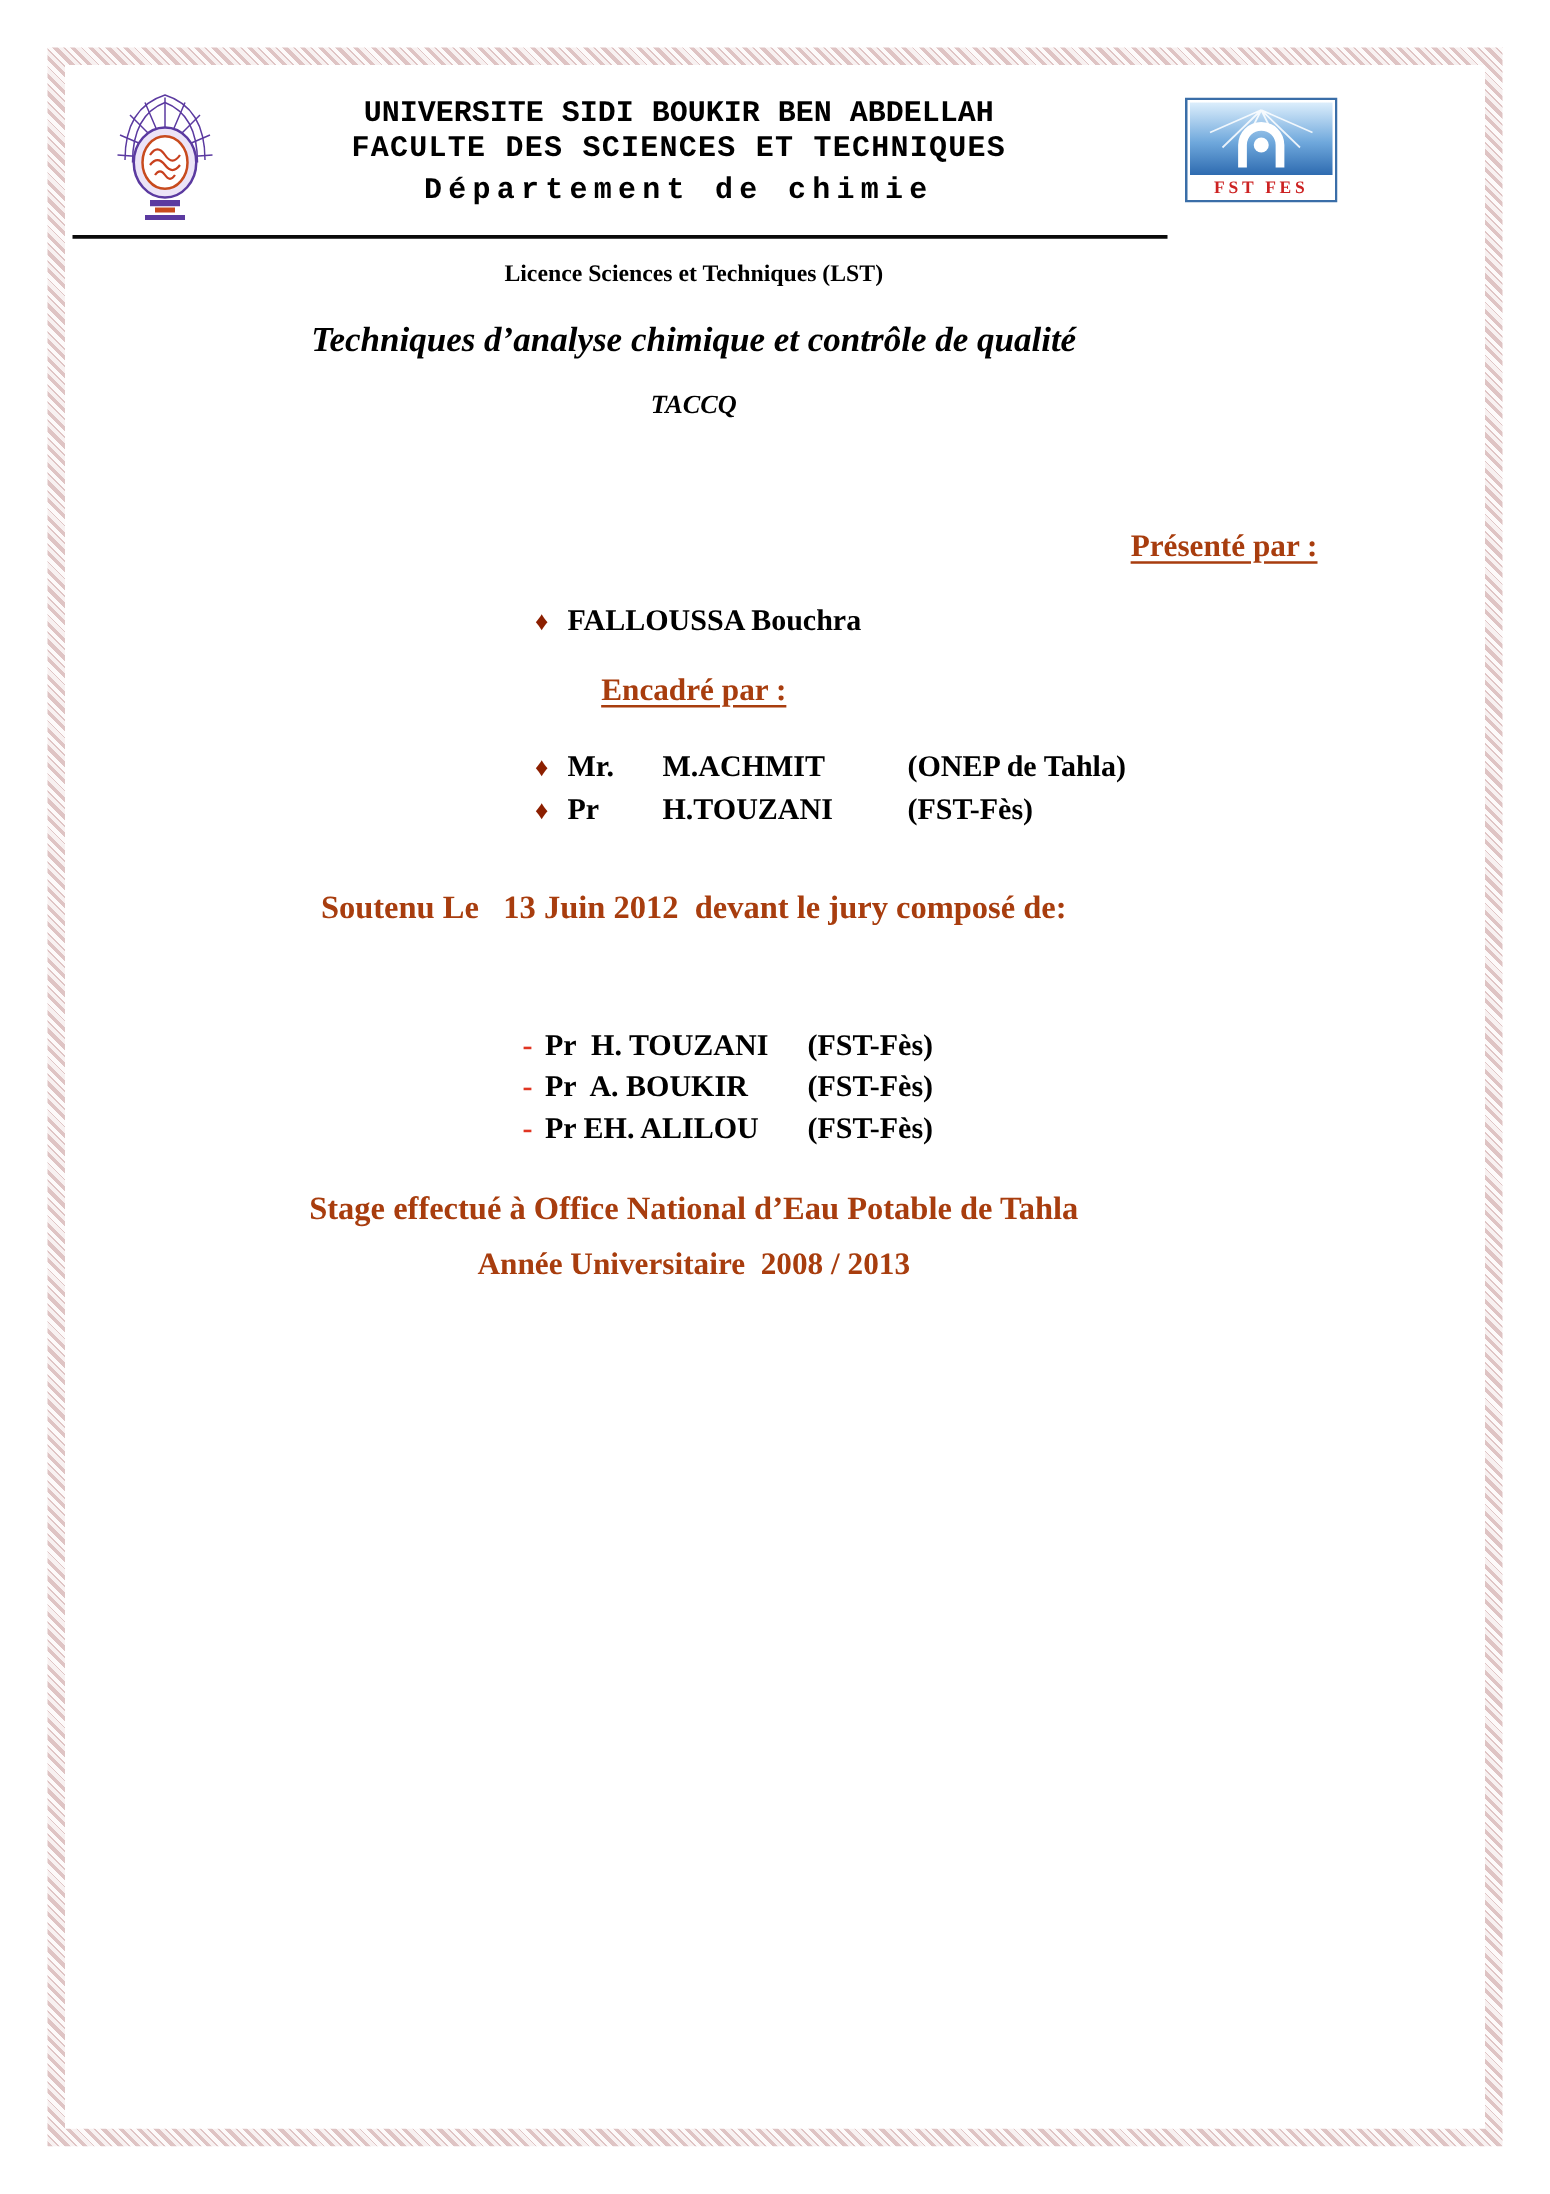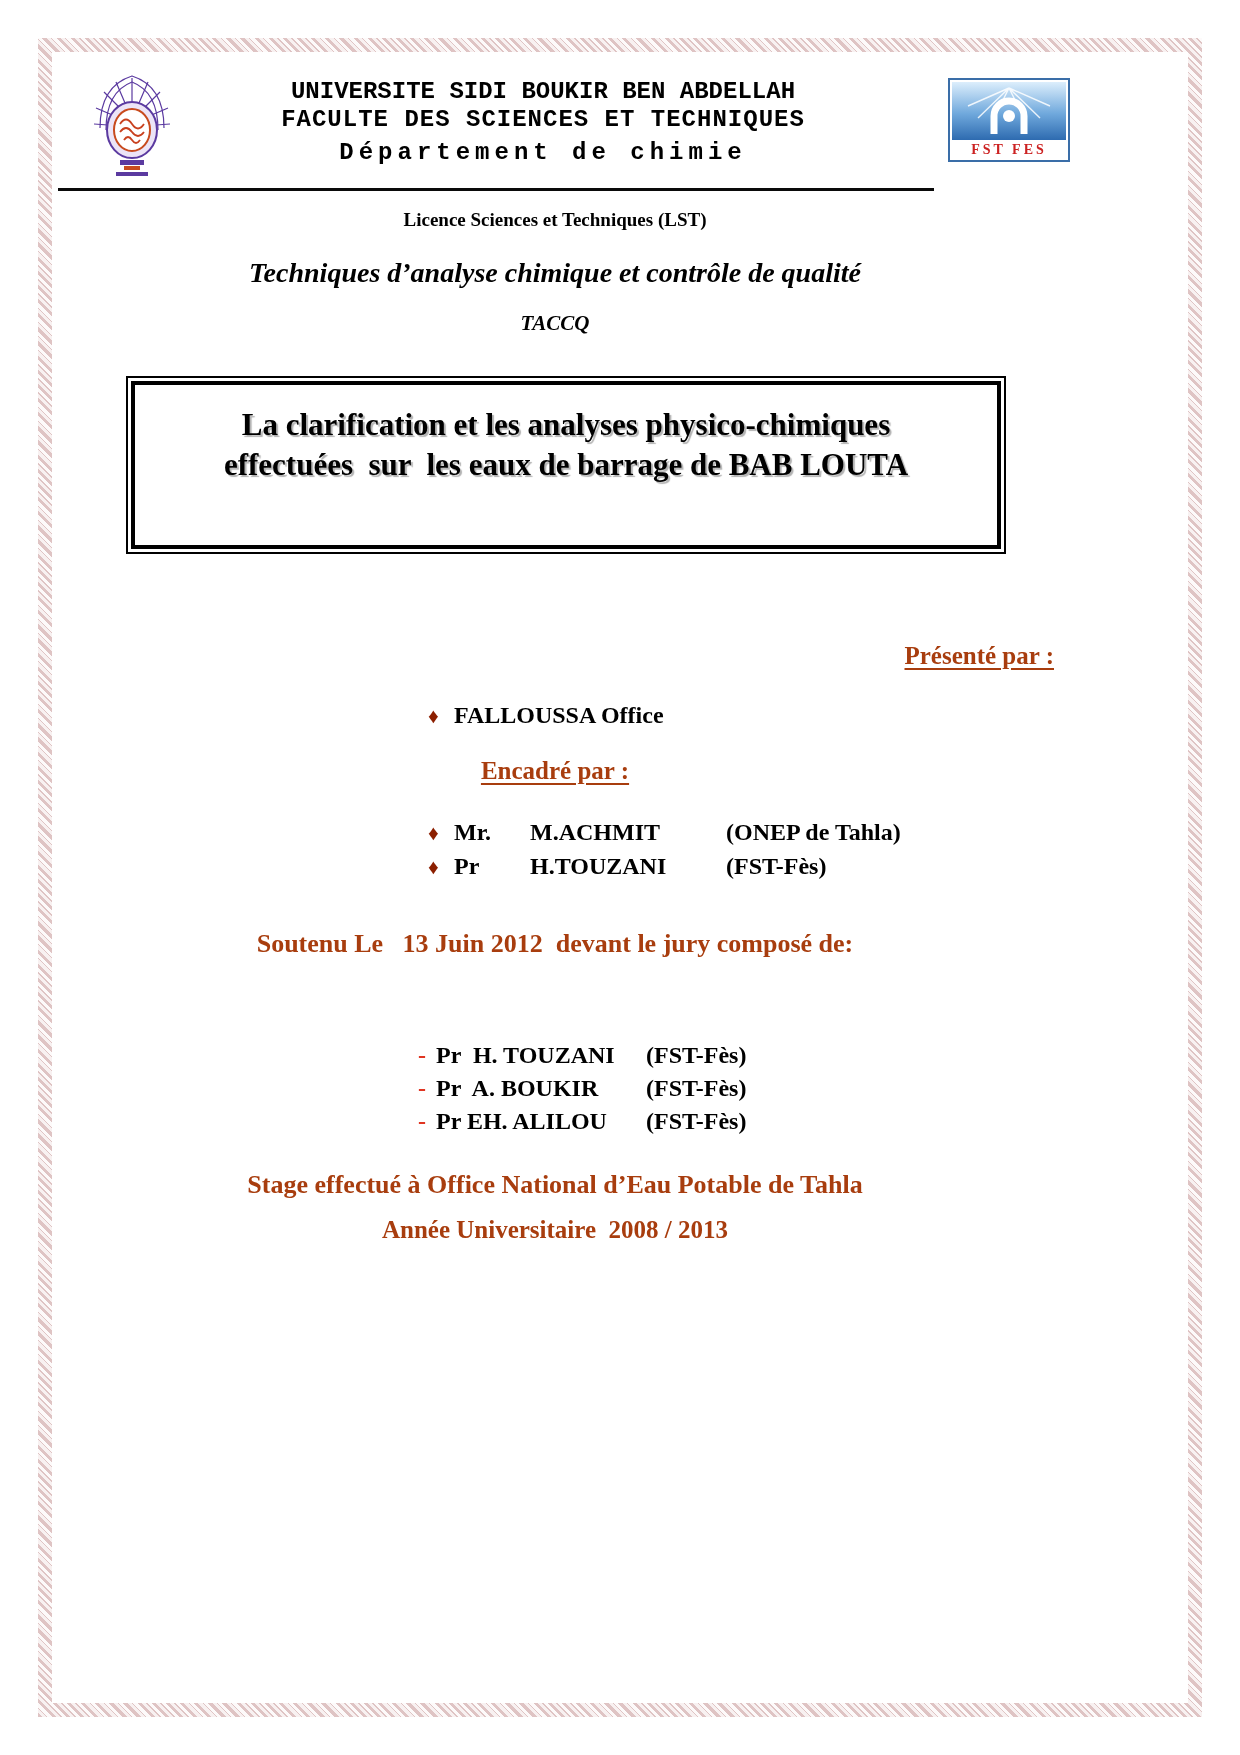--- a/index.html
+++ b/index.html
@@ -179,31 +179,25 @@
         </div>
       </div>
 
       <div class="rule"></div>
 
       <div class="degree" data-bind="program.degree">Licence Sciences et Techniques (LST)</div>
       <div class="specialty" data-bind="program.specialty">Techniques d’analyse chimique et contrôle de qualité</div>
       <div class="acronym" data-bind="program.acronym">TACCQ</div>
 
 
-      <div class="title-box">
-        <div class="title-box-inner">
-          <div class="box-title" data-bind="project.title_line1">La clarification et les analyses physico-chimiques</div>
-          <div class="box-title" data-bind="project.title_line2">effectuées  sur  les eaux de barrage de BAB LOUTA</div>
-        </div>
-      </div>
 
       <div class="section-label presented-label" data-bind="presented.label">Présenté par :</div>
       <div class="bullet-row presented-row">
         <span class="bullet" data-bind="presented.bullet">♦</span>
-        <span data-bind="presented.name">FALLOUSSA Office</span>
+        <span data-bind="presented.name">FALLOUSSA Bouchra</span>
       </div>
 
       <div class="section-label supervised-label" data-bind="supervised.label">Encadré par :</div>
       <div class="sup-rows">
         <div class="bullet-row">
           <span class="bullet" data-bind="supervised.bullet">♦</span>
           <span class="sup-title" data-bind="supervised.entries.0.title">Mr.</span>
           <span class="sup-name" data-bind="supervised.entries.0.name">M.ACHMIT</span>
           <span class="sup-affil" data-bind="supervised.entries.0.affiliation">(ONEP de Tahla)</span>
         </div>

